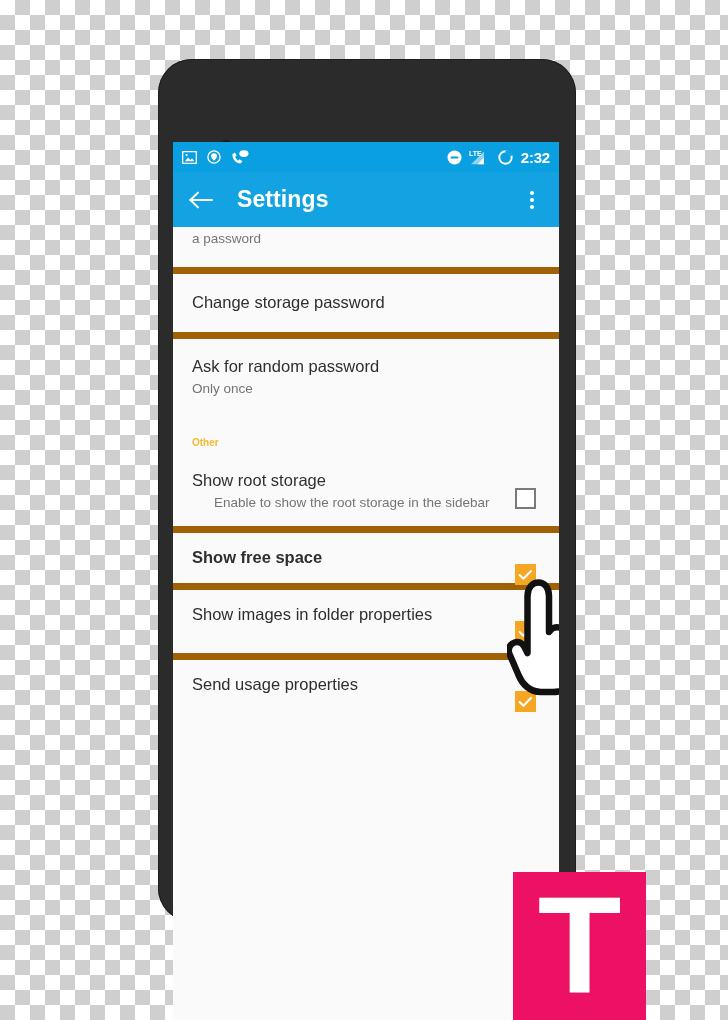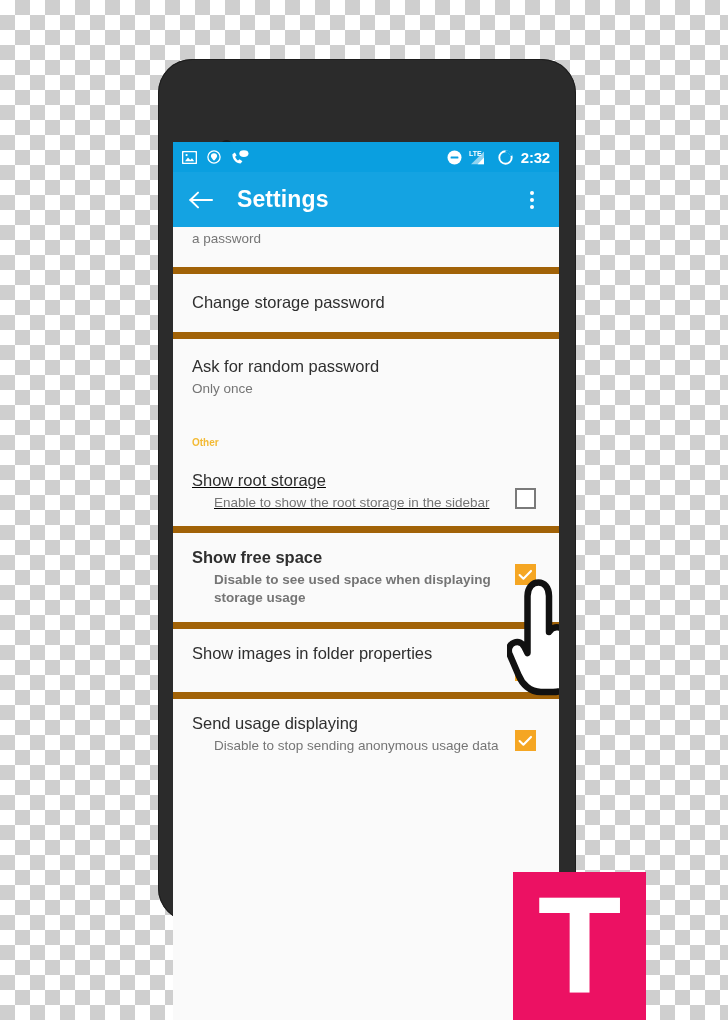--- a/index.html
+++ b/index.html
@@ -319,48 +319,46 @@
         <div class="row-title">Change storage password</div>
       </div>
 
       <div class="row" style="padding-top:17px;padding-bottom:17px;border-bottom:none;">
         <div class="row-title">Ask for random password</div>
         <div class="row-sub">Only once</div>
       </div>
 
       <div class="section-header">Other</div>
 
-      <div class="row has-check" style="padding-top:13px;padding-bottom:14px;text-decoration:underline;">
+      <div class="row has-check" style="padding-top:13px;padding-bottom:14px;">
         <div class="row-title">Show root storage</div>
         <div class="row-sub">Enable to show the root storage in the sidebar</div>
         <div class="checkbox unchecked" style="top:31px;"></div>
       </div>
 
       <div class="row has-check" style="padding-top:14px;padding-bottom:15px;font-weight:bold;">
         <div class="row-title">Show free space</div>
-        <div class="row-sub">Disable to see used space when displaying storage usage</div>
         <div class="checkbox checked" style="top:31px;">
           <svg width="15" height="12" viewBox="0 0 15 12">
             <path d="M1.6 6 L5.4 9.7 L13 1.9" stroke="#ffffff" stroke-width="2.1" fill="none" stroke-linecap="round" stroke-linejoin="round"></path>
           </svg>
         </div>
       </div>
 
       <div class="row has-check" style="padding-top:14px;padding-bottom:28px;">
         <div class="row-title">Show images in folder properties</div>
         <div class="checkbox checked" style="top:31px;">
           <svg width="15" height="12" viewBox="0 0 15 12">
             <path d="M1.6 6 L5.4 9.7 L13 1.9" stroke="#ffffff" stroke-width="2.1" fill="none" stroke-linecap="round" stroke-linejoin="round"></path>
           </svg>
         </div>
       </div>
 
       <div class="row has-check" style="padding-top:14px;padding-bottom:16px;border-bottom:none;">
-        <div class="row-title">Send usage displaying</div>
-        <div class="row-sub">Disable to stop sending anonymous usage data</div>
+        <div class="row-title">Send usage properties</div>
         <div class="checkbox checked" style="top:31px;">
           <svg width="15" height="12" viewBox="0 0 15 12">
             <path d="M1.6 6 L5.4 9.7 L13 1.9" stroke="#ffffff" stroke-width="2.1" fill="none" stroke-linecap="round" stroke-linejoin="round"></path>
           </svg>
         </div>
       </div>
 
     </div>
 
     <div id="hand-cursor">

